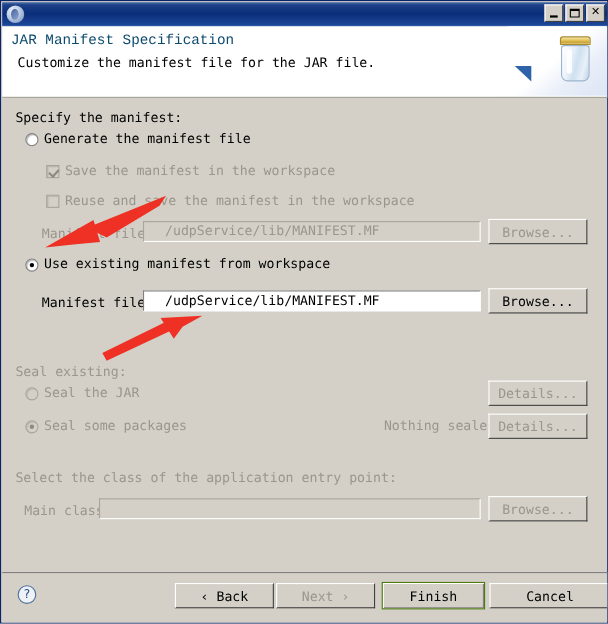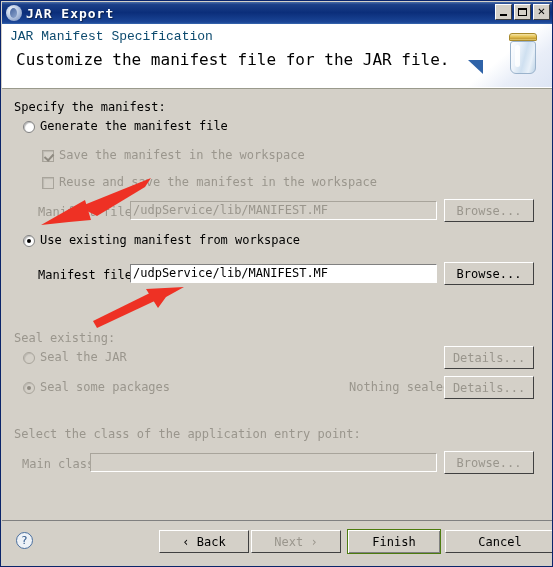--- a/index.html
+++ b/index.html
@@ -110,21 +110,21 @@
     position: absolute;
     left: 8px; top: 5px;
     font-size: 13px;
     color: #0c4a6e;
     font-family: Liberation Mono, monospace;
     white-space: nowrap;
   }
   #header-desc {
     position: absolute;
     left: 14px; top: 26px;
-    font-size: 16px;
+    font-size: 12px;
     color: #000000;
     font-family: "DejaVu Sans Mono", monospace;
     white-space: nowrap;
   }
   
   #banner-art {
     position: absolute;
     right: 1px; top: 0px;
     width: 90px; height: 63px;
     background: linear-gradient(140deg, #ffffff 0%, #ffffff 48%, #e9eef8 70%, #dde5f4 100%);
@@ -242,21 +242,21 @@
     background: #ffffff;
     border-top: 1px solid #808080;
     border-left: 1px solid #808080;
     border-right: 1px solid #ffffff;
     border-bottom: 1px solid #ffffff;
     box-sizing: border-box;
     font-size: 12px;
     font-family: "DejaVu Sans Mono", monospace;
     color: #000000;
     line-height: 17px;
-    padding-left: 2px;
+    padding-left: 19px;
     white-space: nowrap;
     overflow: hidden;
   }
   .textfield.dim {
     background: #d4d0c8;
     color: #9a968d;
     border-top-color: #a8a49b;
     border-left-color: #a8a49b;
   }
 
@@ -314,21 +314,20 @@
     pointer-events: none;
   }
 </style>
 </head>
 <body>
 
 <div id="window">
 
   <div id="titlebar">
     <div id="title-icon"></div>
-    <div id="title-text">JAR Export</div>
     <div id="win-buttons">
       <div class="winbtn">
         <span class="min-glyph"></span>
       </div>
       <div class="winbtn">
         <span class="max-glyph"></span>
       </div>
       <div class="winbtn">
         <span class="g">✕</span>
       </div>

